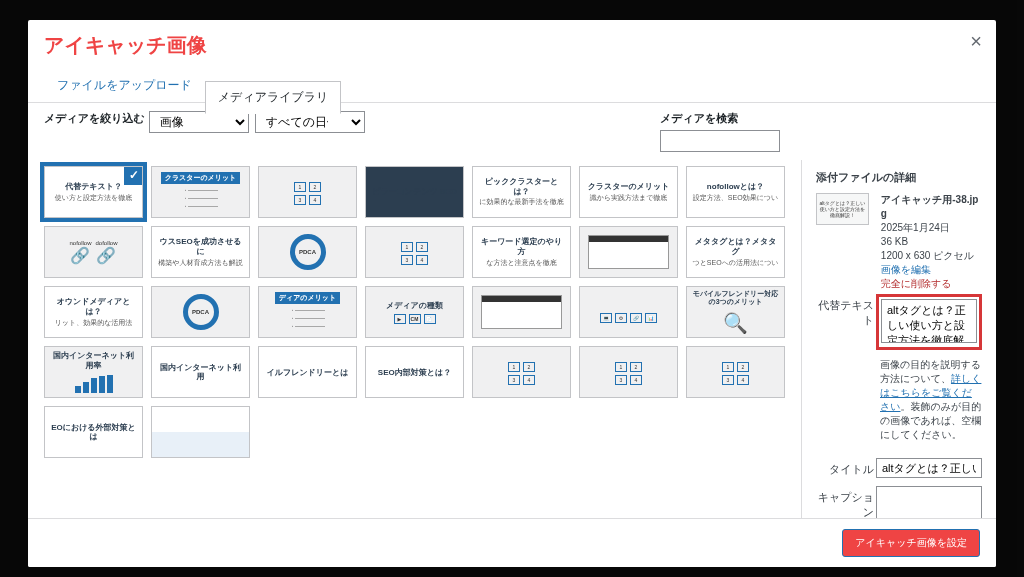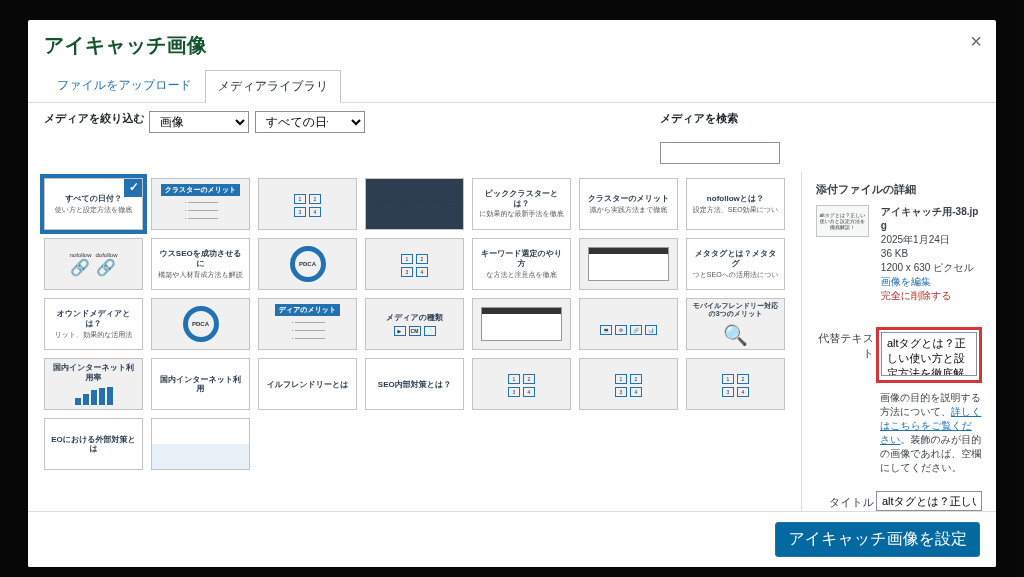--- a/index.html
+++ b/index.html
@@ -1,66 +1,66 @@
 <!DOCTYPE html>
 <html><head>
 <meta charset="utf-8">
 <style>
 * { box-sizing: border-box; margin: 0; padding: 0; }
 body { font-family: -apple-system, BlinkMacSystemFont, "Segoe UI", sans-serif; font-size: 13px; background: #1a1a1a; width: 1024px; height: 577px; overflow: hidden; position: relative; }
 .modal-backdrop { position: absolute; inset: 0; background: rgba(0,0,0,0.7); }
 .modal { position: absolute; top: 20px; left: 28px; right: 28px; bottom: 10px; background: #fff; border-radius: 2px; display: flex; flex-direction: column; overflow: hidden; }
 .modal-header { padding: 12px 16px 0; }
-.modal-title { font-size: 20px; font-weight: 600; color: #14532d; }
+.modal-title { font-size: 20px; font-weight: 600; color: #ef4444; }
 .close-btn { position: absolute; top: 10px; right: 14px; font-size: 20px; color: #646970; cursor: pointer; background: none; border: none; }
 .tabs { display: flex; gap: 0; padding: 10px 16px 0; }
 .tab { padding: 7px 12px; font-size: 12px; color: #2271b1; border: 1px solid transparent; cursor: pointer; background: #fff; }
-.tab.active { border-color: #c3c4c7; border-bottom-color: #fff; color: #1d2327; position: relative; top: 1px; }
+.tab.active { border-color: #c3c4c7; border-bottom-color: #fff; color: #1d2327; position: relative; top: 12px; }
 .toolbar { display: flex; padding: 8px 16px; border-top: 1px solid #dcdcde; gap: 8px; align-items: flex-start; }
 .filter-group { display: flex; flex-direction: row; gap: 4px; }
 .filter-label { font-size: 11px; color: #1d2327; font-weight: 600; }
 .filter-row { display: flex; gap: 6px; }
 select.filter { font-size: 12px; padding: 2px 20px 2px 6px; border: 1px solid #8c8f94; background: #fff; height: 22px; }
-.search-group { margin-left: auto; display: flex; flex-direction: column; gap: 16px; margin-right: 200px; }
+.search-group { margin-left: auto; display: flex; flex-direction: column; gap: 4px; margin-right: 200px; }
 .search-input { width: 120px; height: 22px; border: 1px solid #8c8f94; padding: 2px 6px; font-size: 12px; }
 .main { display: flex; flex: 1; overflow: hidden; }
 .grid-wrap { flex: 1; overflow: auto; padding: 6px 16px; }
 .grid { display: grid; grid-template-columns: repeat(7, 1fr); gap: 8px; }
 .thumb { position: relative; aspect-ratio: 1.9/1; background: #f0f0f1; border: 1px solid #c3c4c7; overflow: hidden; cursor: pointer; display: flex; flex-direction: column; align-items: center; justify-content: center; padding: 4px; font-size: 8px; text-align: center; color: #333; }
 .thumb.selected { outline: 4px solid #2271b1; }
 .thumb.selected::after { content: "✓"; position: absolute; top: -2px; right: -2px; width: 20px; height: 20px; background: #2271b1; color: #fff; display: flex; align-items: center; justify-content: center; font-size: 12px; font-weight: bold; }
 .thumb .t-title { font-weight: 700; font-size: 8px; color: #2c3e50; line-height: 1.2; }
 .thumb .t-sub { font-size: 7px; color: #555; margin-top: 2px; line-height: 1.2; }
 .thumb .circle { width: 36px; height: 36px; border: 5px solid #2271b1; border-radius: 50%; margin: 2px auto; display: flex; align-items: center; justify-content: center; font-size: 6px; font-weight: 700; }
 .thumb .bars { display: flex; align-items: flex-end; gap: 2px; height: 30px; margin-top: 4px; }
 .thumb .bars span { width: 6px; background: #2271b1; }
 .thumb .box-row { display: flex; gap: 3px; margin-top: 3px; }
 .thumb .box-row span { width: 12px; height: 10px; border: 1px solid #2271b1; font-size: 5px; display: flex; align-items: center; justify-content: center; }
 .thumb.dark { background: #2c3e50; color: #fff; }
 .thumb.blank { background: #fff; }
 
 .sidebar { width: 195px; border-left: 1px solid #dcdcde; padding: 10px 14px; overflow: auto; font-size: 11px; color: #3c434a; }
 .sb-title { font-weight: 700; font-size: 11px; margin-bottom: 8px; }
-.sb-preview { display: flex; gap: 12px; margin-bottom: 24px; }
+.sb-preview { display: flex; gap: 12px; margin-bottom: 3px; }
 .sb-thumb { width: 54px; height: 32px; background: #f6f7f7; border: 1px solid #c3c4c7; display: flex; align-items: center; justify-content: center; font-size: 5px; text-align: center; padding: 2px; color: #333; }
 .sb-meta { font-size: 10px; line-height: 1.4; }
 .sb-meta strong { font-weight: 600; display: block; word-break: break-all; }
 .sb-link { color: #2271b1; cursor: pointer; }
 .sb-del { color: #b32d2e; cursor: pointer; }
 .field { display: flex; align-items: flex-start; gap: 2px; margin-bottom: 8px; justify-content: center; }
 .field-label { width: 58px; text-align: right; font-size: 11px; padding-top: 4px; }
 .field-input { flex: 1; }
 .field textarea, .field input[type=text] { width: 100%; font-size: 11px; padding: 3px 5px; border: 1px solid #8c8f94; font-family: inherit; resize: none; }
 .alt-box { border: 3px solid #d63638; padding: 2px; }
 .alt-box textarea { border: 1px solid #8c8f94; height: 44px; }
 .help { font-size: 10px; color: #3c434a; line-height: 1.4; margin-bottom: 16px; }
 .help a { color: #2271b1; text-decoration: underline; }
 
 .footer { border-top: 1px solid #dcdcde; padding: 10px 16px; display: flex; justify-content: flex-end; background: #fff; }
-.primary-btn { background: #0369a1; color: #fff; border: 1px solid #2271b1; padding: 6px 12px; font-size: 16px; cursor: pointer; border-radius: 3px; }
+.primary-btn { background: #ef4444; color: #fff; border: 1px solid #2271b1; padding: 6px 12px; font-size: 10px; cursor: pointer; border-radius: 3px; }
 </style>
 </head>
 <body>
 
 <div class="modal-backdrop"></div>
 <div class="modal">
   <button class="close-btn">×</button>
   <div class="modal-header">
     <h1 class="modal-title">アイキャッチ画像</h1>
   </div>
@@ -79,21 +79,21 @@
     <div class="search-group">
       <span class="filter-label">メディアを検索</span>
       <input class="search-input" type="text" style="">
     </div>
   </div>
 
   <div class="main">
     <div class="grid-wrap">
       <div class="grid" id="grid">
           <div class="thumb selected blank">
-            <div class="t-title">すべての日付？</div>
+            <div class="t-title">代替テキスト？</div>
             <div class="t-sub">使い方と設定方法を徹底</div>
           </div>
           <div class="thumb">
             <div class="t-title" style="background:#2271b1;color:#fff;padding:2px 4px;font-size:7px">クラスターのメリット</div>
             <div style="font-size:5px;text-align:left;line-height:1.6;padding:2px">・――――――<br>・――――――<br>・――――――</div>
           </div>
           <div class="thumb">
             <div class="box-row">
               <span>1</span>
               <span>2</span>

